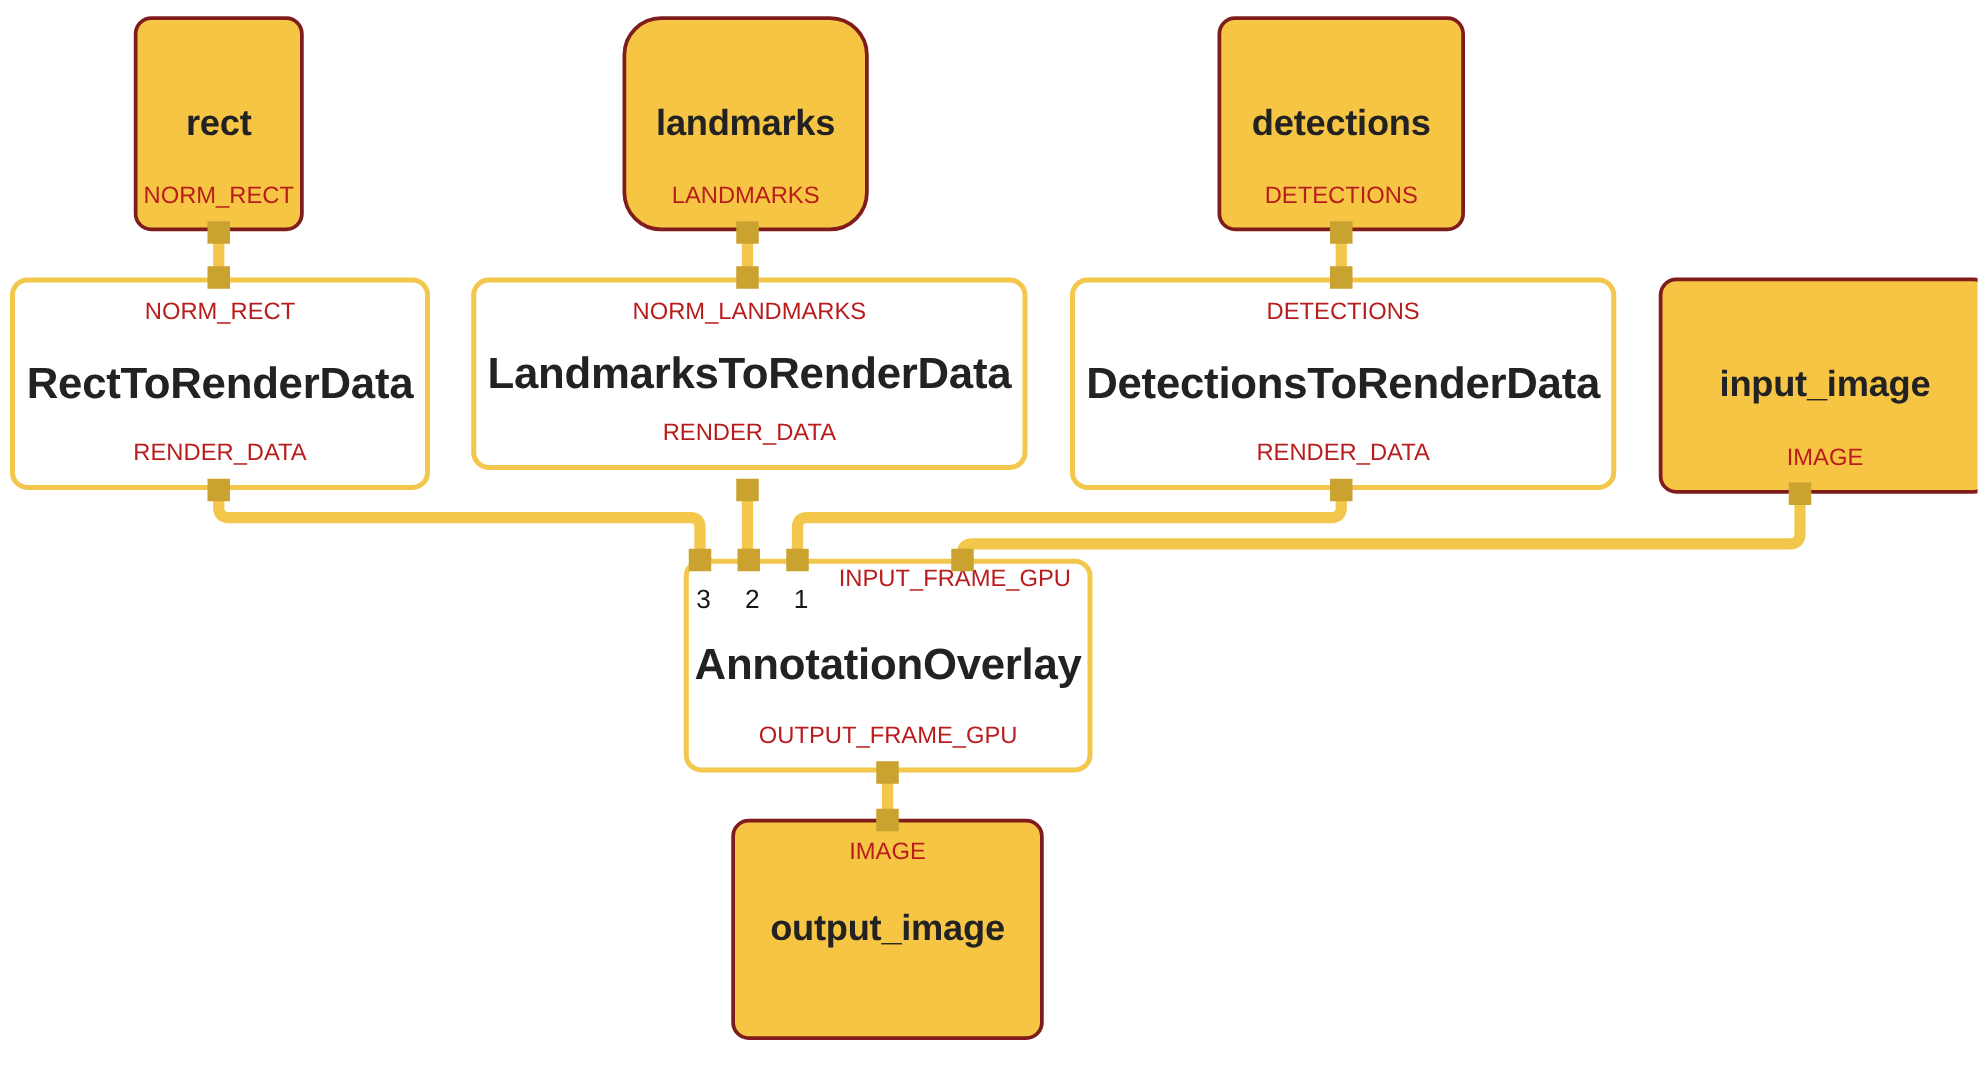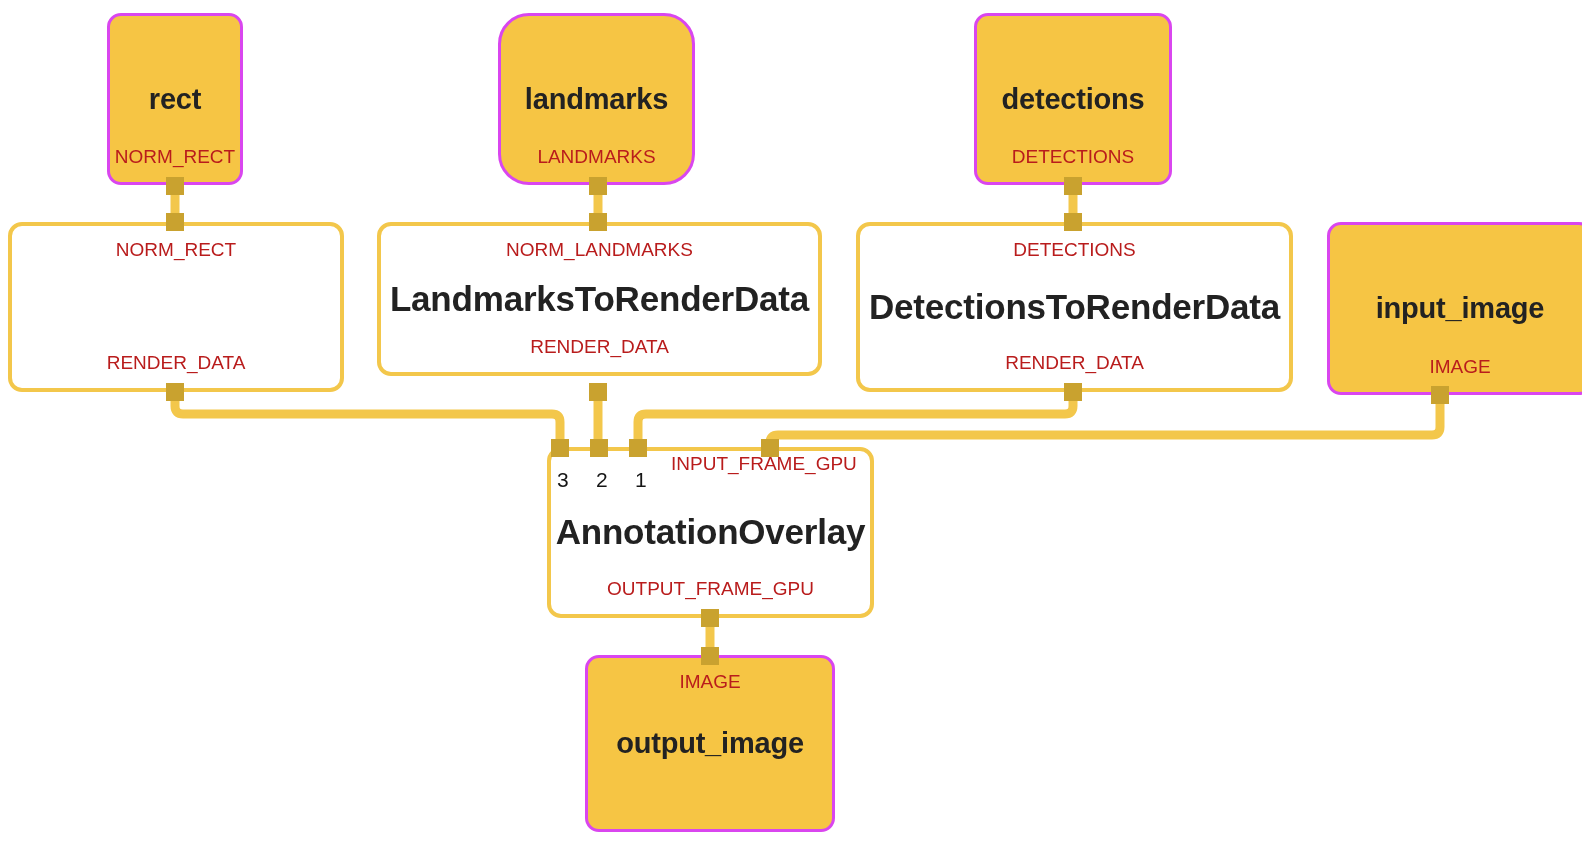--- a/index.html
+++ b/index.html
@@ -43,21 +43,21 @@
     position: absolute;
     box-sizing: border-box;
     z-index: 2;
     display: flex;
     flex-direction: column;
     align-items: center;
     justify-content: center;
   }
   .node-io {
     background: #F6C544;
-    border: 3px solid #d946ef;
+    border: 3px solid #7f1d1d;
     border-radius: 14px;
   }
   .node-calc {
     background: #ffffff;
     border: 4px solid #F3C74B;
     border-radius: 14px;
   }
   .node-title {
     font-weight: bold;
     color: #222222;
@@ -150,20 +150,21 @@
     <div class="node-title">input_image</div>
     <div class="row-bottom">
       <span class="port-label">IMAGE</span>
     </div>
   </div>
 
   <div class="node node-calc" style="left:8px; top:222px; width:336px; height:170px;">
     <div class="row-top">
       <span class="port-label">NORM_RECT</span>
     </div>
+    <div class="node-title">RectToRenderData</div>
     <div class="row-bottom">
       <span class="port-label">RENDER_DATA</span>
     </div>
   </div>
 
   <div class="node node-calc" style="left:377px; top:222px; width:445px; height:154px;">
     <div class="row-top">
       <span class="port-label">NORM_LANDMARKS</span>
     </div>
     <div class="node-title">LandmarksToRenderData</div>

